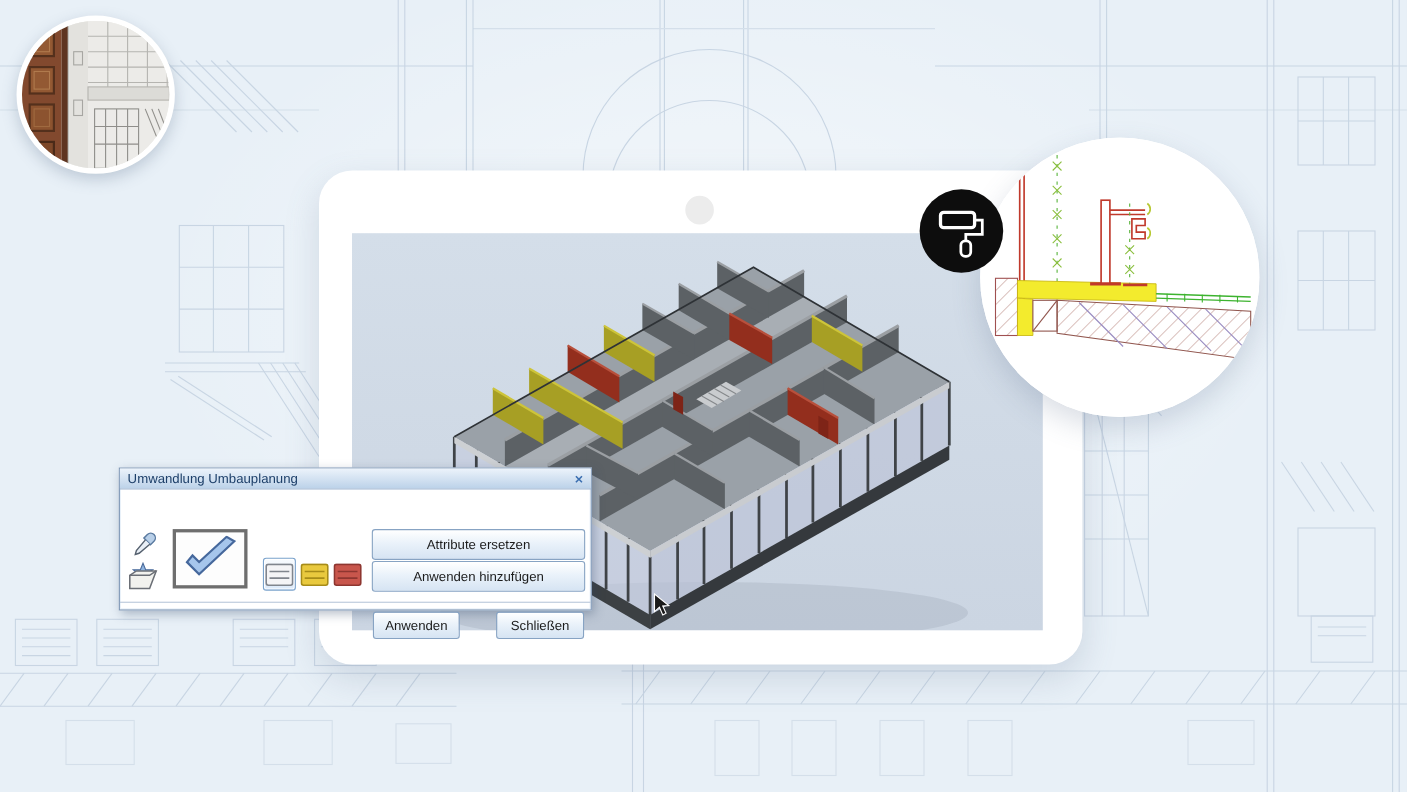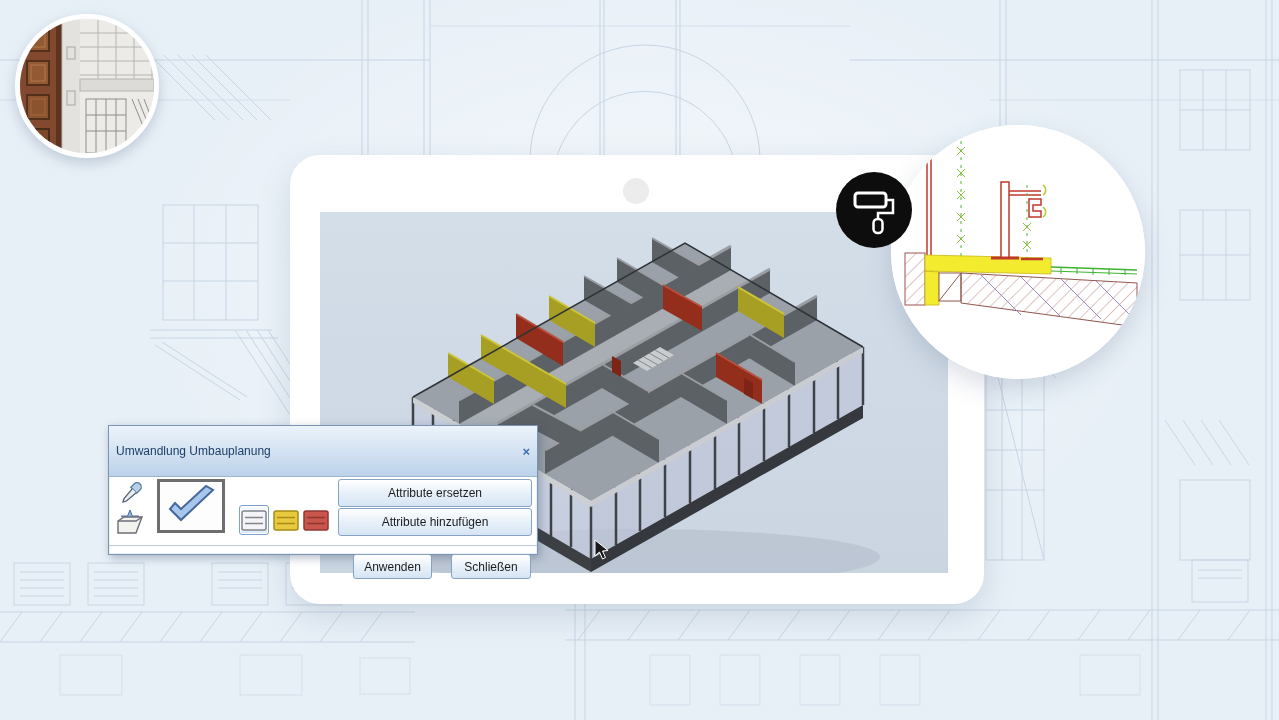--- a/index.html
+++ b/index.html
@@ -24,26 +24,26 @@
           box-shadow:0 5px 14px rgba(80,100,130,.28);}
   .circle-detail{position:absolute;left:891px;top:125px;width:254px;height:254px;z-index:3;
           border-radius:50%;overflow:hidden;background:#ffffff;
           box-shadow:0 10px 26px rgba(80,100,130,.22);}
   .badge-roller{position:absolute;left:836px;top:172px;width:76px;height:76px;z-index:4;
           border-radius:50%;background:#0d0d0d;display:flex;align-items:center;justify-content:center;}
 
   .dialog{position:absolute;left:108px;top:425px;width:428px;height:128px;z-index:5;
           background:#ffffff;border:1px solid #7b94b4;
           box-shadow:2px 3px 9px rgba(50,70,100,.35), inset 0 0 0 1px #e9f1f9;}
-  .dlg-title{height:18px;display:flex;align-items:center;padding:16px 7px;
+  .dlg-title{height:18px;display:flex;align-items:center;padding:0 7px;
           background:linear-gradient(#ecf3fb,#bcd2e9);border-bottom:1px solid #9fb6d2;
           color:#1d3f69;font-size:12px;}
   .dlg-close{margin-left:auto;color:#3a6eb0;font-weight:bold;font-size:13px;line-height:1;cursor:default;}
   .dlg-body{position:relative;height:107px;}
-  .abs{position:absolute;}
+  .abs{position:absolute;margin-top:34px;}
   .btn{border:1px solid #87a3c3;border-radius:3px;color:#1c1c1c;font-size:12px;
        display:flex;align-items:center;justify-content:center;
        background:linear-gradient(#ffffff,#eaf2fa 45%,#d6e4f3);box-shadow:inset 0 1px 0 #ffffff;}
   .check-frame{left:48px;top:2px;width:62px;height:48px;border:3px solid #6e6e6e;background:#fdfdfd;
        display:flex;align-items:center;justify-content:center;}
   .wall-select{left:130px;top:28px;width:28px;height:28px;border:1px solid #7aa2cc;border-radius:3px;
        background:linear-gradient(#f8fbfe,#dceafa);display:flex;align-items:center;justify-content:center;
        box-shadow:0 0 0 1px #ffffff inset;}
   .sep{left:0;right:0;top:68px;height:1px;background:#b9c8da;}
 
@@ -456,24 +456,24 @@
         <svg width="26" height="21" viewBox="0 0 26 21">
           <rect x="1" y="1" width="24" height="19" rx="2" fill="#c8564c" stroke="#8e3630" stroke-width="1.5"></rect>
           <line x1="4" y1="7.5" x2="22" y2="7.5" stroke="#8e3630" stroke-width="1.5"></line>
           <line x1="4" y1="13.5" x2="22" y2="13.5" stroke="#8e3630" stroke-width="1.5"></line>
         </svg>
       </div>
       <div class="abs btn" style="left:229px;top:2px;width:192px;height:26px;">
         <span>Attribute ersetzen</span>
       </div>
       <div class="abs btn" style="left:229px;top:31px;width:192px;height:26px;">
-        <span>Attribute hinzufügen</span>
+        <span>Anwenden hinzufügen</span>
       </div>
       <div class="abs sep"></div>
-      <div class="abs btn" style="left:244px;top:77px;width:77px;height:23px;">
+      <div class="abs btn" style="left:230px;top:77px;width:77px;height:23px;">
         <span>Anwenden</span>
       </div>
       <div class="abs btn" style="left:342px;top:77px;width:78px;height:23px;">
         <span>Schließen</span>
       </div>
     </div>
   </div>
 
   <div class="cursor">
     <svg width="16" height="22" viewBox="0 0 16 22">

